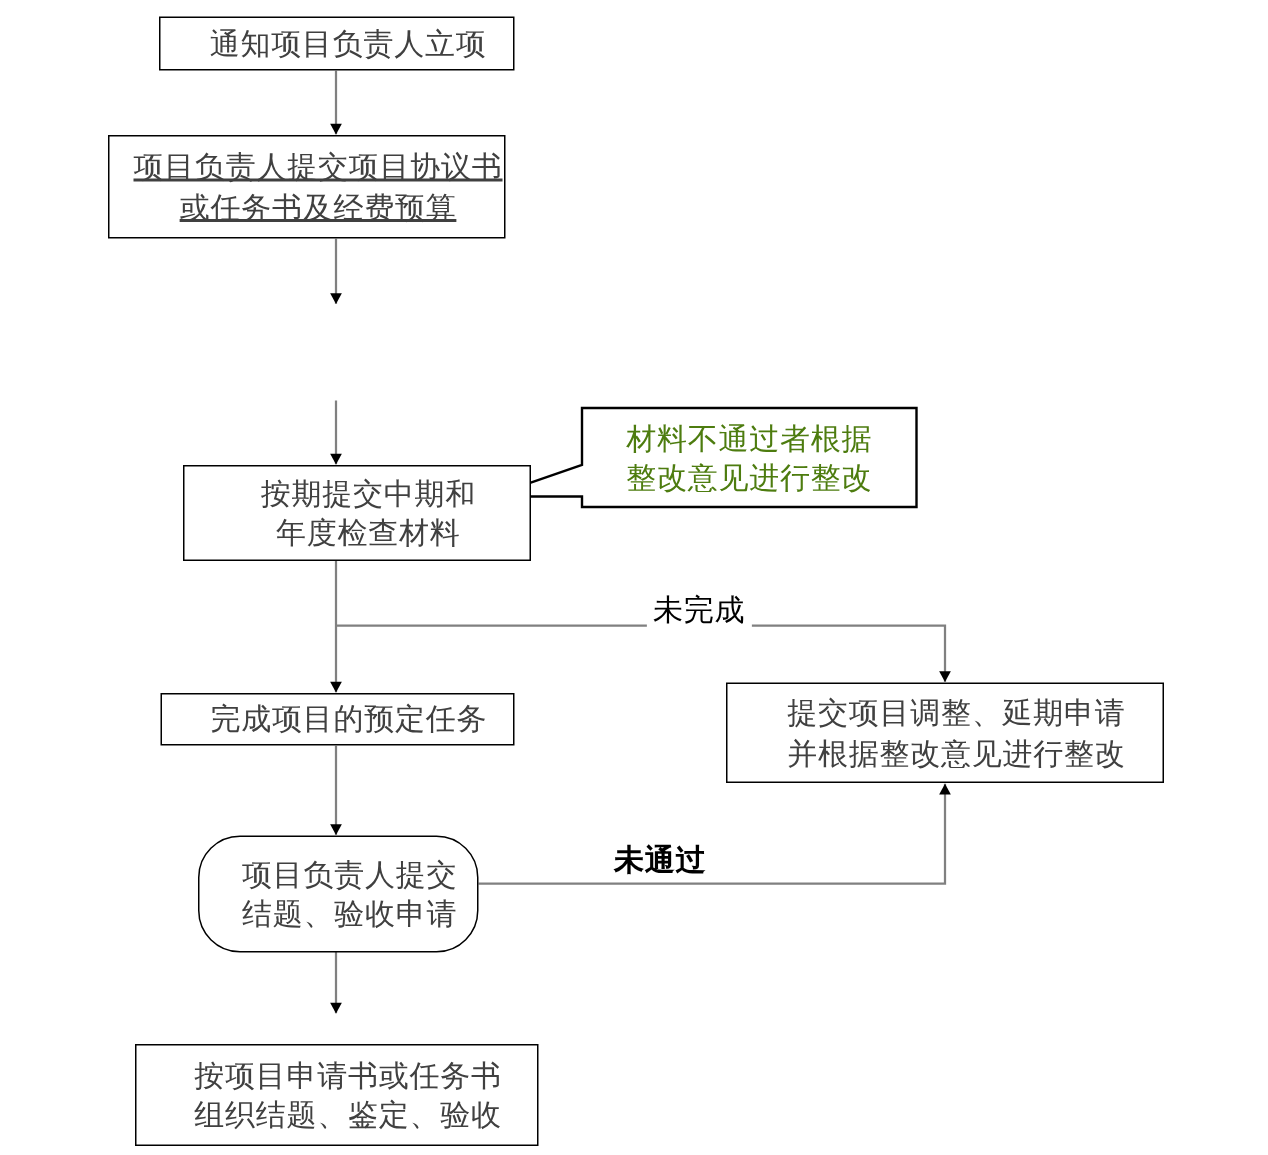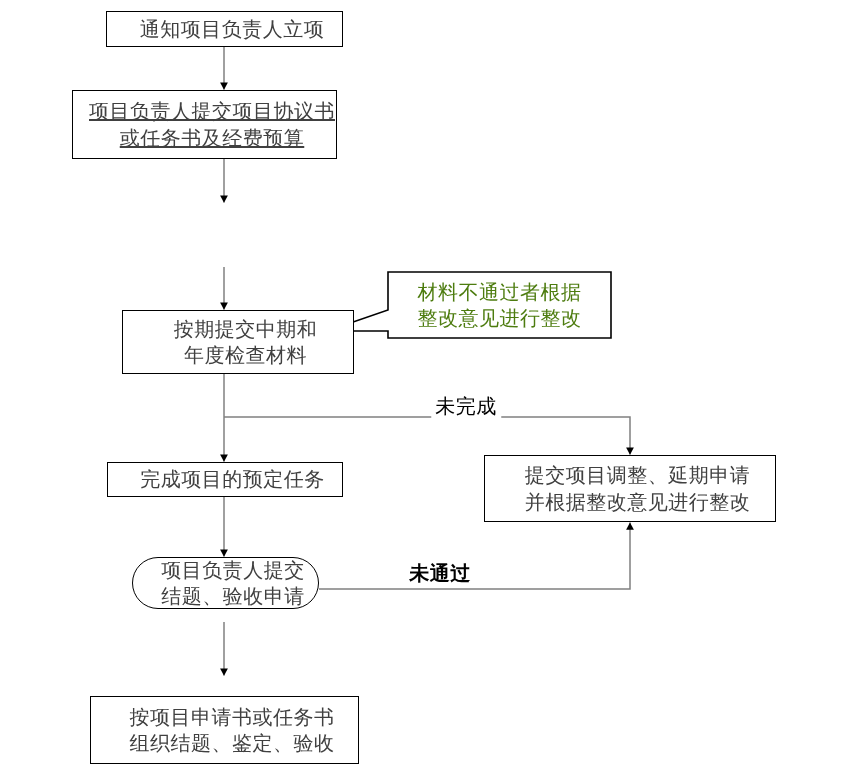--- a/index.html
+++ b/index.html
@@ -131,21 +131,21 @@
 
   <div class="node" style="left:484px; top:455px; width:292px; height:67px;">
     <span>提交项目调整、延期申请
 并根据整改意见进行整改</span>
   </div>
 
   <div class="node" style="left:107px; top:462px; width:236px; height:35px;">
     <span>完成项目的预定任务</span>
   </div>
 
-  <div class="node" style="left:132px; top:557px; width:187px; height:52px;border-radius:28px;">
+  <div class="node" style="left:132px; top:557px; width:187px; height:78px;border-radius:28px;">
     <span>项目负责人提交
 结题、验收申请</span>
   </div>
 
   <div class="node" style="left:90px; top:676px; width:269px; height:68px;margin-top:20px;">
     <span>按项目申请书或任务书
 组织结题、鉴定、验收</span>
   </div>
 
   <div class="callout-text" style="left:388px; top:272px; width:223px; height:66px;">

